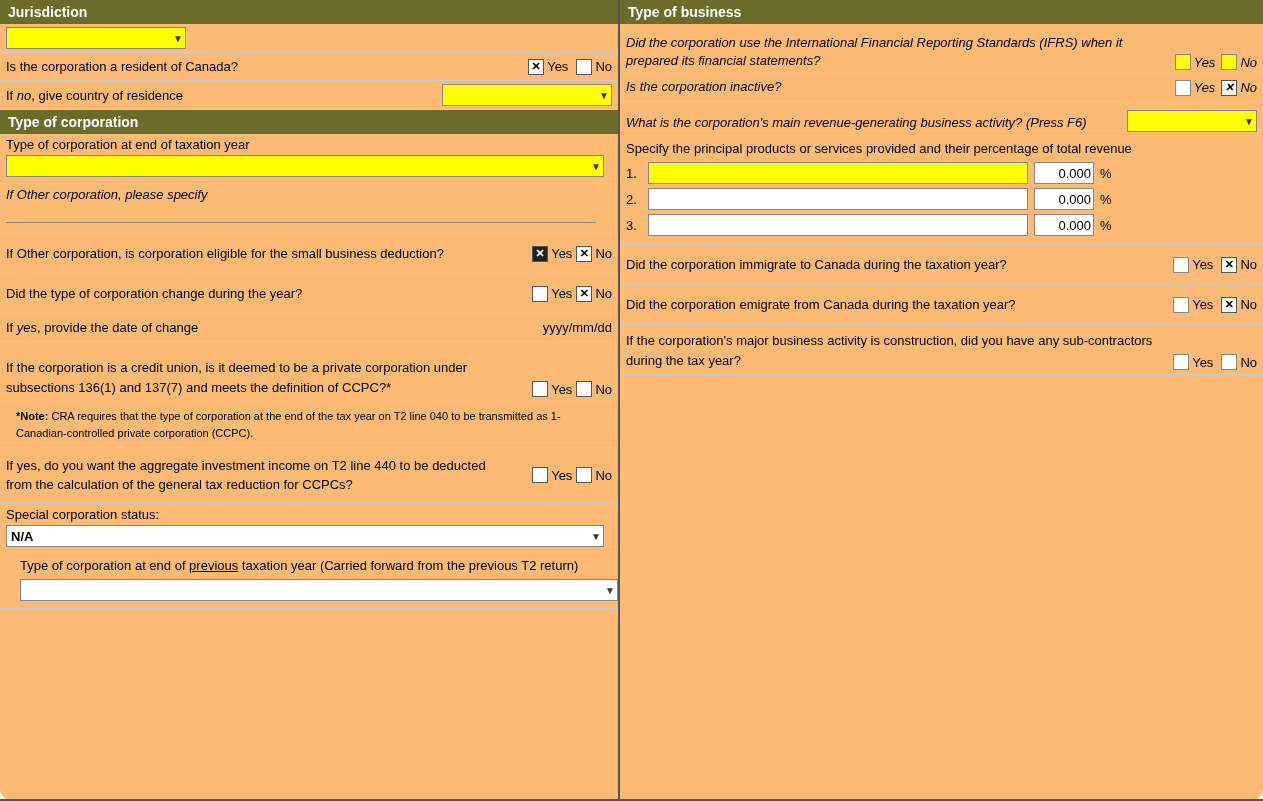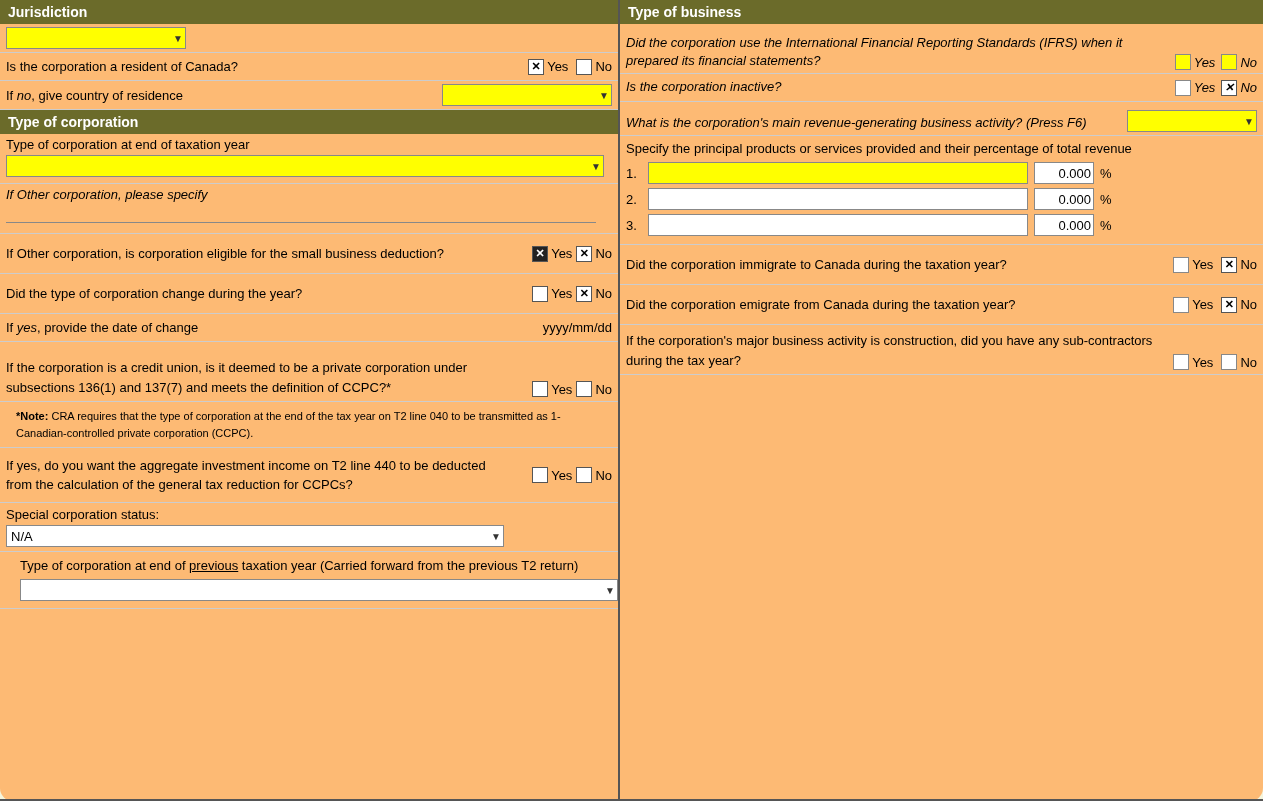--- a/index.html
+++ b/index.html
@@ -347,21 +347,21 @@
         <div class="yn-item">
           <div class="checkbox"></div>
           <span class="checkbox-label">No</span>
         </div>
       </div>
     </div>
 
     <div class="special-status">
       <div style="font-size:13px; margin-bottom:3px;">Special corporation status:</div>
       <div style="position:relative;">
-        <div class="input-box" style="width:498px;background:#fff;position:relative;">
+        <div class="input-box" style="width:598px;background:#fff;position:relative;font-weight:bold;">
           <span style="padding-left:4px;font-size:13px;">N/A</span>
           <span class="dropdown-arrow">▼</span>
         </div>
       </div>
     </div>
 
     <div style="padding:4px 20px; border-bottom:1px solid #ccc;">
       <div style="font-size:13px; line-height:1.5;">
         Type of corporation at end of <span class="underline">previous</span> taxation year (Carried forward from the previous T2 return)
       </div>

